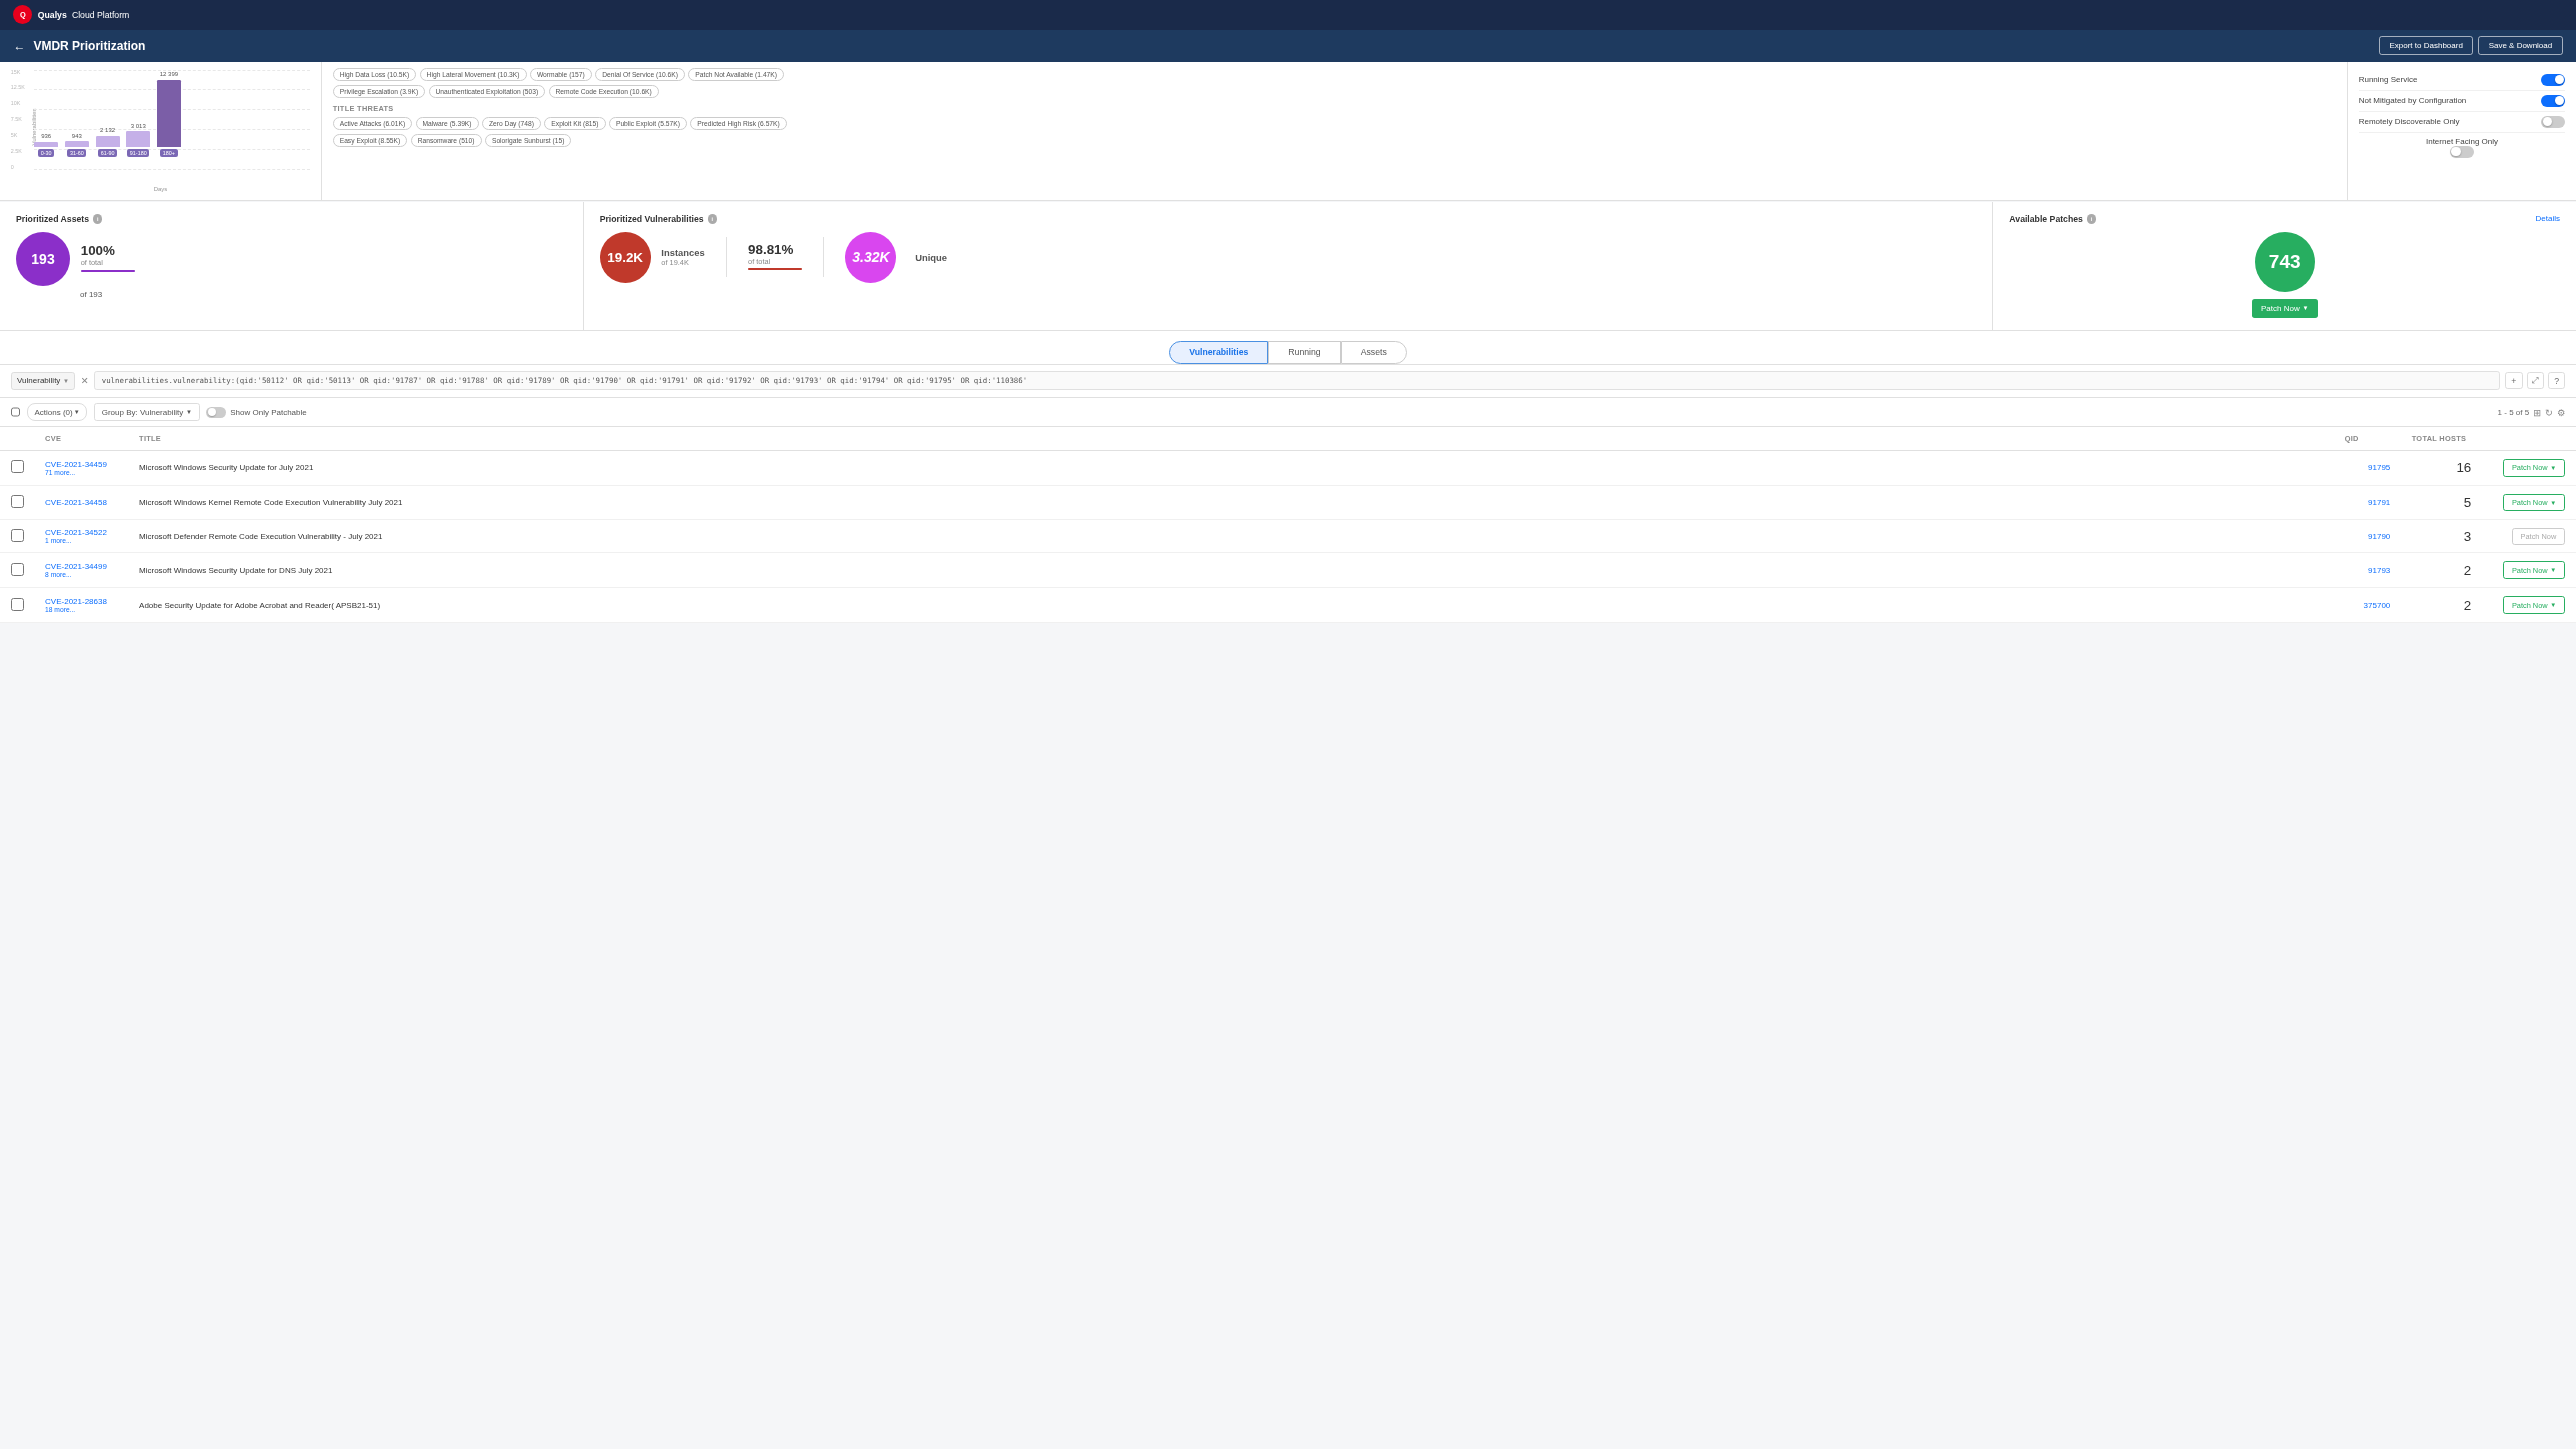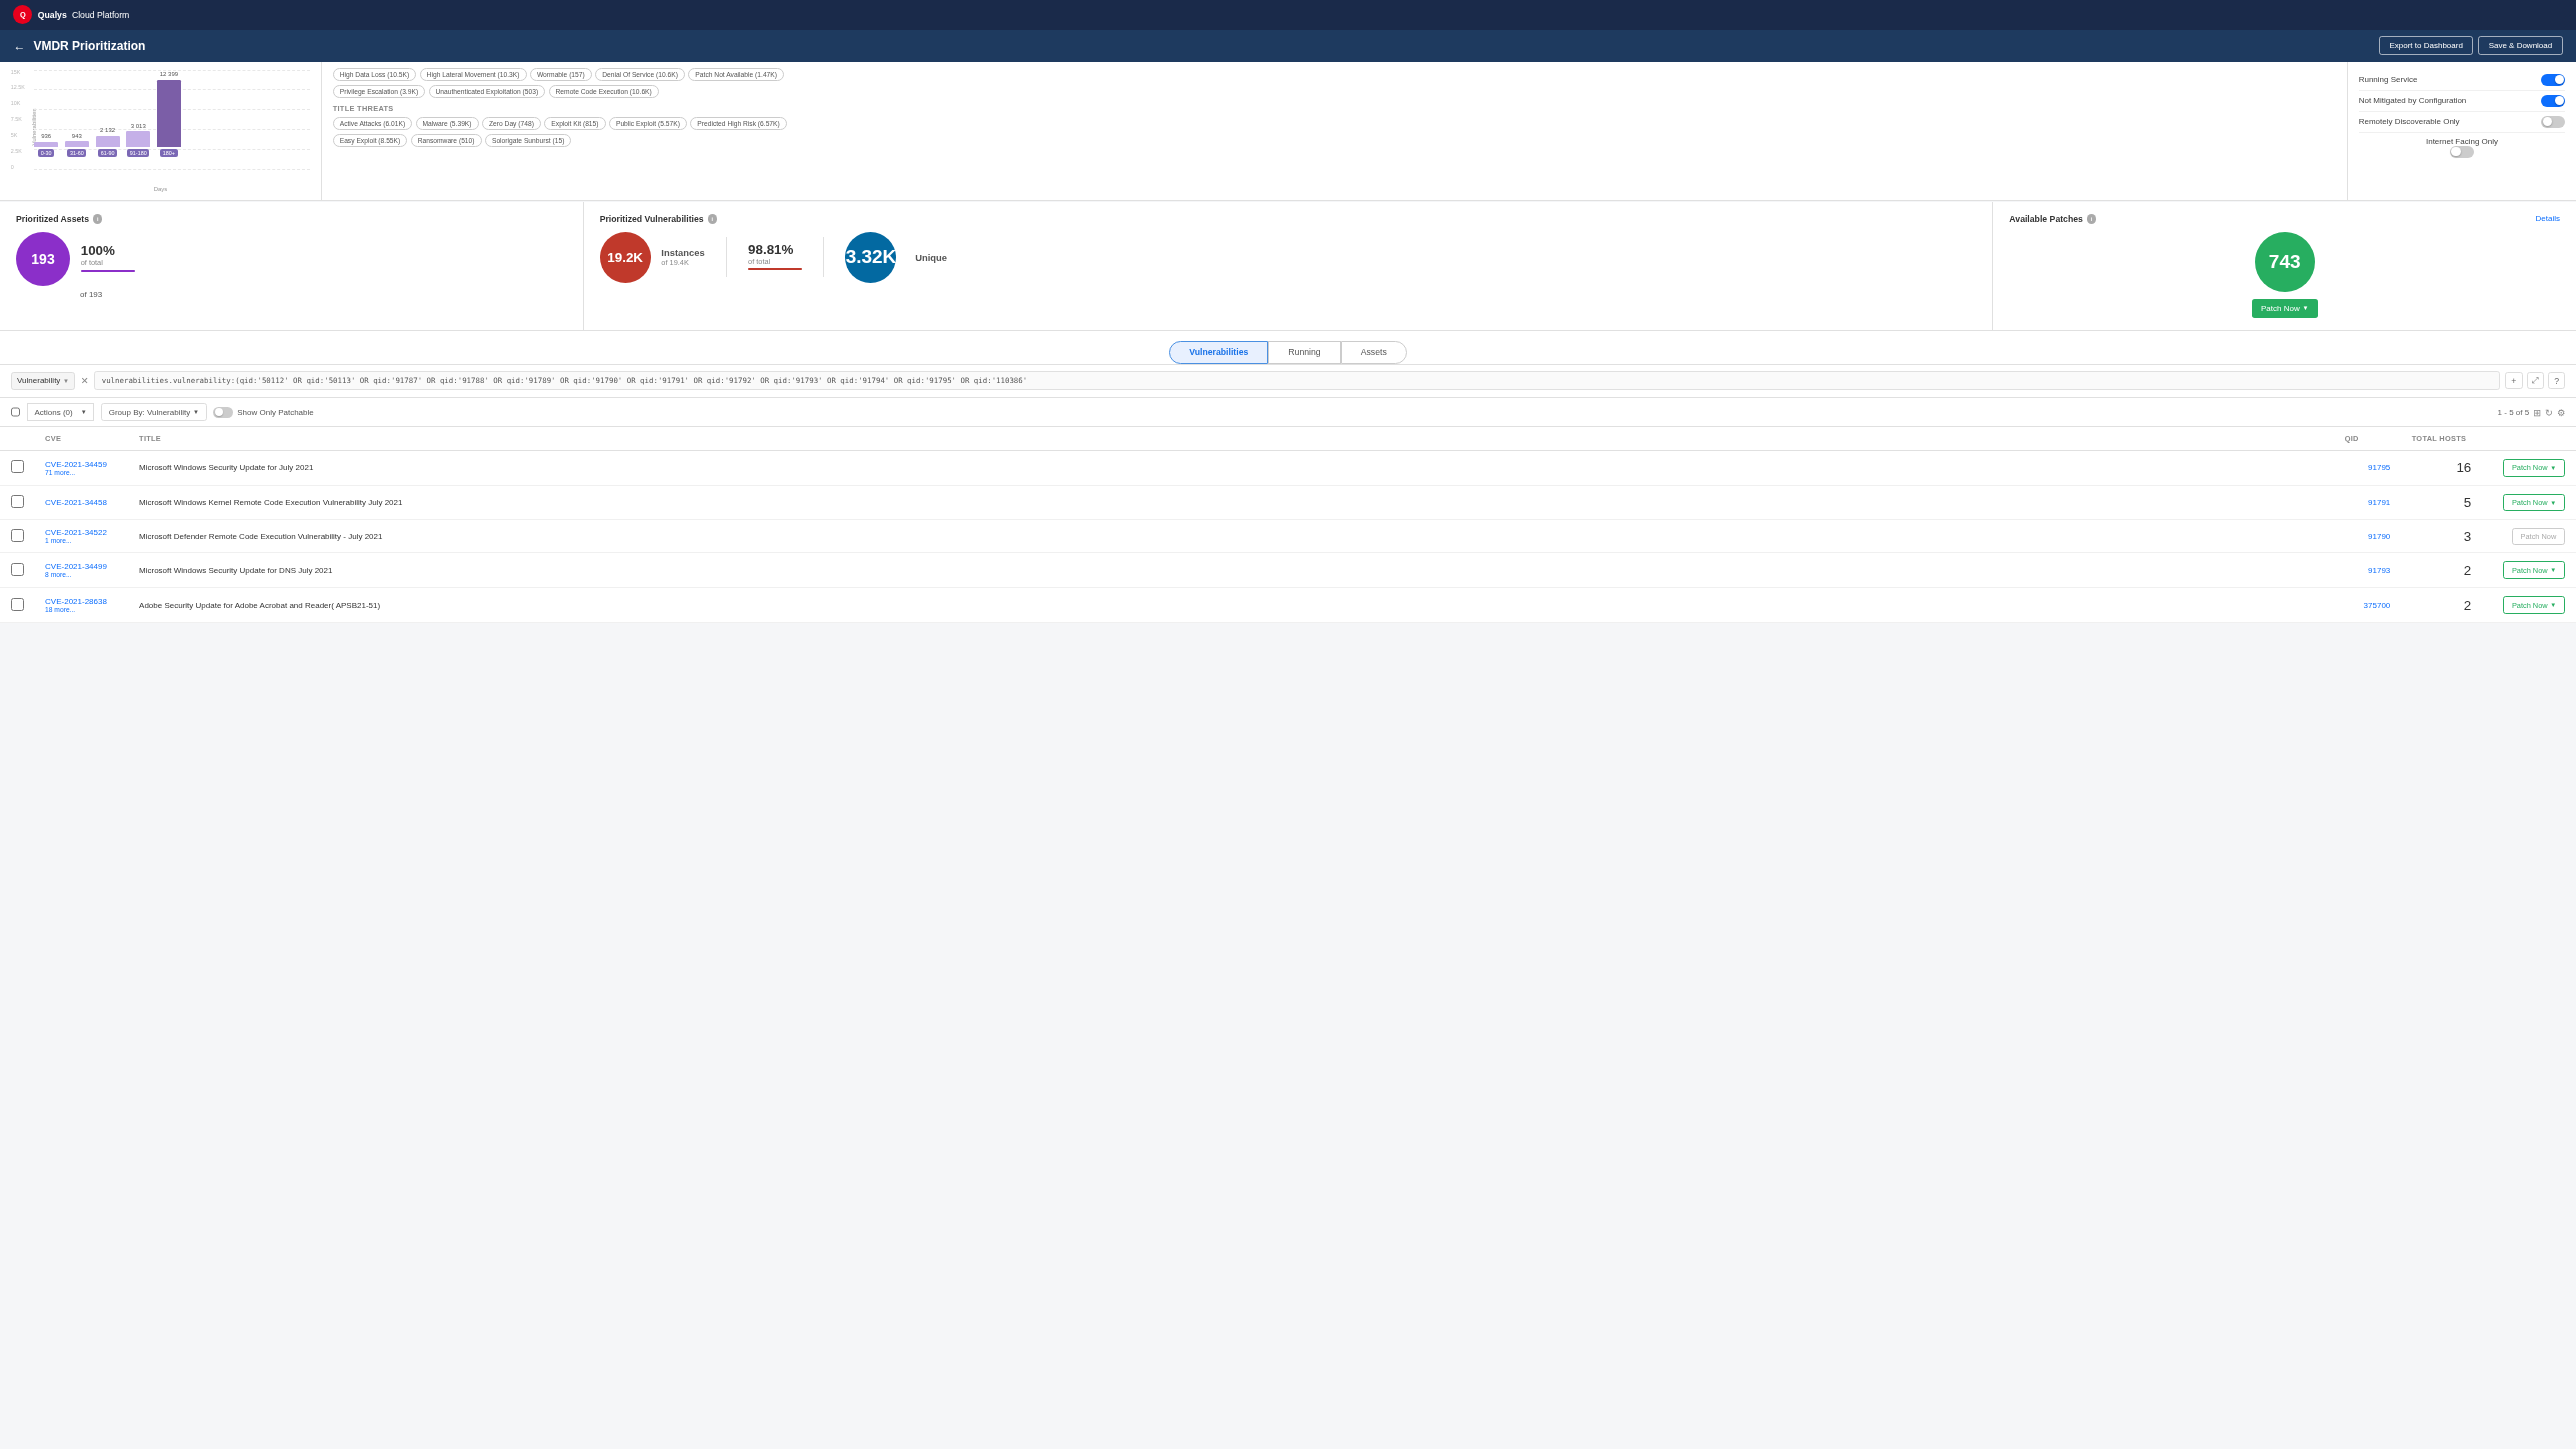--- a/index.html
+++ b/index.html
@@ -52,21 +52,21 @@
     
     .summary-cards { display: flex; gap: 0; background: white; border-bottom: 0.7px solid #e0e0e0; margin-top: 0.7px; }
     .summary-card { flex: 1; padding: 12px 16px; border-right: 0.7px solid #e0e0e0; }
     .summary-card:last-child { border-right: none; }
     .card-title { font-size: 8.7px; font-weight: 600; color: #333; margin-bottom: 8px; display: flex; align-items: center; gap: 4px; }
     .info-icon { width: 9.4px; height: 9.4px; border-radius: 50%; background: #aaa; color: white; font-size: 5.4px; display: inline-flex; align-items: center; justify-content: center; cursor: pointer; }
     .card-content { display: flex; align-items: center; gap: 10.7px; }
     .big-circle { border-radius: 50%; display: flex; align-items: center; justify-content: center; color: white; font-weight: 700; flex-shrink: 0; }
     .circle-purple { background: #8b2fc9; width: 54px; height: 54px; font-size: 14px; }
     .circle-red { background: #c0392b; width: 51px; height: 51px; font-size: 13.4px; }
-    .circle-darkred { background: #0369a1; width: 51px; height: 51px; font-size: 19px; }
+    .circle-darkred { background: #d946ef; width: 51px; height: 51px; font-size: 14px; font-style: italic; }
     .circle-green { background: #27ae60; width: 60px; height: 60px; font-size: 19px; }
     .card-stats { display: flex; flex-direction: column; }
     .stat-pct { font-size: 13.4px; font-weight: 600; color: #333; }
     .stat-sub { font-size: 7.4px; color: #888; }
     .stat-bar { width: 54px; height: 2px; background: #e0e0e0; border-radius: 1.3px; margin: 2.7px 0; }
     .stat-bar-fill { height: 100%; background: #8b2fc9; border-radius: 1.3px; }
     .stat-bar-fill-red { background: #c0392b; }
     .stat-label { font-size: 8px; color: #555; }
     .divider-vert { width: 0.7px; background: #e0e0e0; height: 40px; flex-shrink: 0; }
     .details-link { color: #0d6efd; font-size: 8px; cursor: pointer; text-decoration: none; }
@@ -83,21 +83,21 @@
     .filter-bar { display: flex; align-items: center; padding: 6.7px 10.7px; background: white; border-bottom: 0.7px solid #e0e0e0; gap: 5.4px; }
     .filter-type { display: flex; align-items: center; gap: 2.7px; background: #f5f5f5; border: 0.7px solid #ddd; border-radius: 2.7px; padding: 3.4px 5.4px; font-size: 8px; cursor: pointer; }
     .filter-x { color: #888; cursor: pointer; font-size: 9.4px; }
     .filter-query { flex: 1; font-size: 7.4px; color: #555; background: #fafafa; border: 0.7px solid #e0e0e0; border-radius: 2.7px; padding: 4px 6.7px; font-family: monospace; overflow: hidden; text-overflow: ellipsis; white-space: nowrap; }
     .filter-icons { display: flex; gap: 4px; }
     .filter-icon-btn { width: 17.4px; height: 17.4px; border: 0.7px solid #ddd; border-radius: 2.7px; background: white; display: flex; align-items: center; justify-content: center; cursor: pointer; font-size: 8.7px; color: #666; }
 
     
     .table-controls { display: flex; align-items: center; padding: 5.4px 10.7px; background: white; border-bottom: 0.7px solid #e0e0e0; gap: 6.7px; }
     .checkbox-all { width: 9.4px; height: 9.4px; cursor: pointer; }
-    .actions-btn { display: flex; align-items: center; gap: 8px; font-size: 8px; color: #555; border: 0.7px solid #ddd; border-radius: 0; padding: 3.4px 6.7px; cursor: pointer; background: white; }
+    .actions-btn { display: flex; align-items: center; gap: 1px; font-size: 8px; color: #555; border: 0.7px solid #ddd; border-radius: 8px; padding: 3.4px 6.7px; cursor: pointer; background: white; }
     .group-by-btn { display: flex; align-items: center; gap: 2.7px; font-size: 8px; color: #555; border: 0.7px solid #ddd; border-radius: 2.7px; padding: 3.4px 6.7px; cursor: pointer; background: white; }
     .show-patchable { display: flex; align-items: center; gap: 4px; font-size: 8px; color: #555; }
     .toggle-small { width: 20px; height: 10.7px; border-radius: 5.4px; background: #ccc; position: relative; cursor: pointer; }
     .toggle-small-knob { width: 8px; height: 8px; background: white; border-radius: 50%; position: absolute; top: 1.3px; left: 1.3px; box-shadow: 0 0.7px 1.3px rgba(0,0,0,0.3); }
     .page-info { margin-left: auto; font-size: 8px; color: #666; display: flex; align-items: center; gap: 4px; }
     .icon-grid { font-size: 9.4px; color: #888; cursor: pointer; }
 
     
     .data-table { width: 100%; background: white; border-collapse: collapse; }
     .data-table th { padding: 6.7px 10.7px; text-align: left; font-size: 7.4px; font-weight: 600; color: #888; letter-spacing: 0.3px; border-bottom: 1.3px solid #e0e0e0; background: white; position: sticky; top: 0; }

